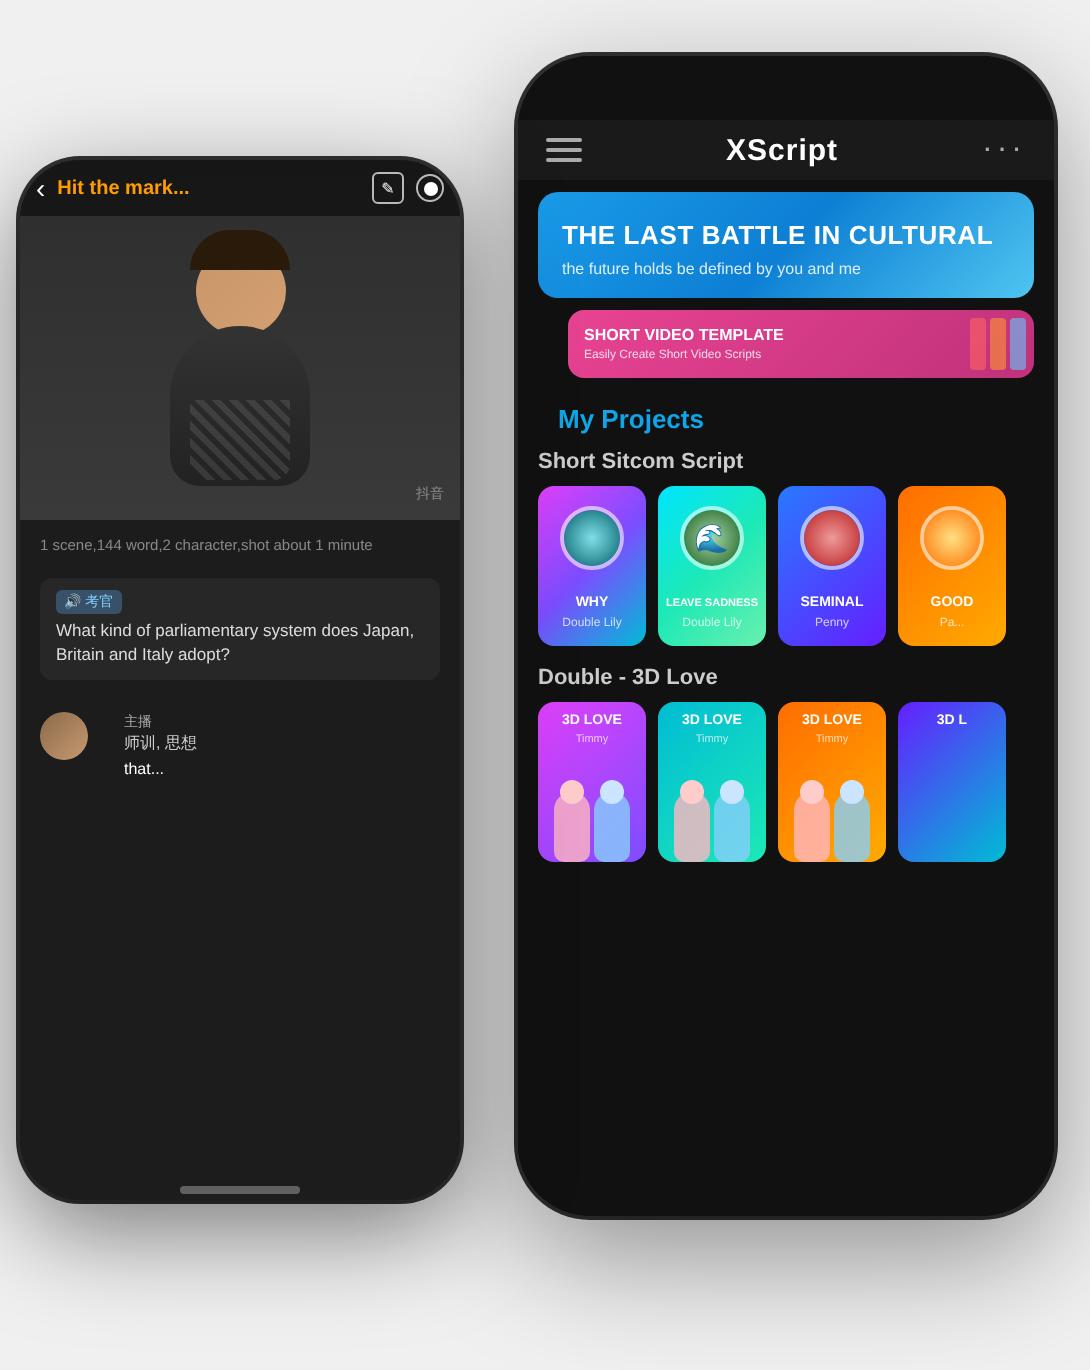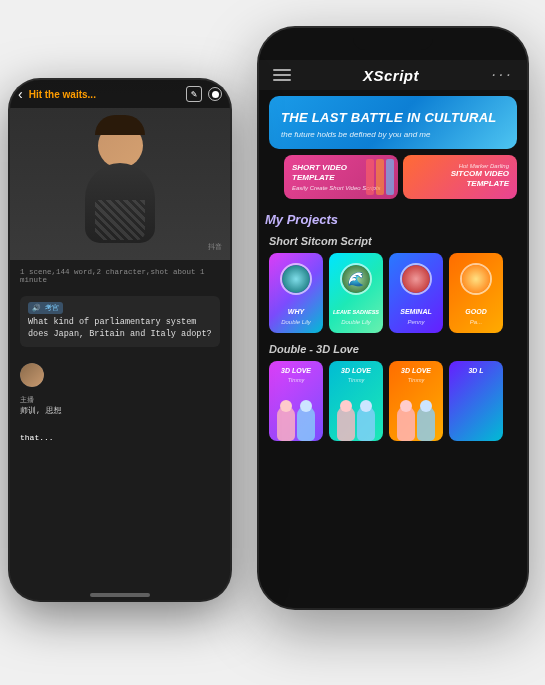--- a/index.html
+++ b/index.html
@@ -59,21 +59,20 @@
     }
 
     
     .xscript-header {
       background: #1a1a1a;
       padding: 6px 14px;
       display: flex;
       align-items: center;
       justify-content: space-between;
       flex-shrink: 0;
-      font-style: italic;
     }
 
     .hamburger-icon {
       display: flex;
       flex-direction: column;
       gap: 3px;
       cursor: pointer;
     }
 
     .hamburger-icon span {
@@ -97,21 +96,20 @@
       letter-spacing: 2px;
     }
 
     
     .phone-content {
       flex: 1;
       overflow-y: auto;
       overflow-x: hidden;
       background: #111;
       padding-bottom: 8px;
-      font-style: italic;
     }
 
     .phone-content::-webkit-scrollbar { display: none; }
 
     
     .hero-banner {
       margin: 6px 10px;
       background: linear-gradient(135deg, #1a9be8 0%, #0d7fd4 50%, #4ec5f1 100%);
       border-radius: 10px;
       padding: 14px 12px 10px;
@@ -183,24 +181,24 @@
       text-align: right;
     }
 
     .template-card-sitcom .card-hot {
       color: rgba(255,255,255,0.8);
       font-size: 6px;
     }
 
     
     .section-header {
-      color: #c4b5fd;
+      color: #0ea5e9;
       font-size: 13px;
       font-weight: 700;
-      padding: 8px 6px 4px;
+      padding: 8px 20px 4px;
     }
 
     .section-sub {
       color: #ccc;
       font-size: 11px;
       font-weight: 600;
       padding: 4px 10px 6px;
     }
 
     
@@ -389,21 +387,20 @@
 
     
     .script-section {
       background: #1c1c1c;
       flex: 1;
       overflow: hidden;
       padding: 8px 10px;
       display: flex;
       flex-direction: column;
       gap: 6px;
-      font-family: Liberation Mono, monospace;
     }
 
     .script-info {
       color: #888;
       font-size: 7.5px;
     }
 
     .script-title {
       color: #fff;
       font-size: 10px;
@@ -440,23 +437,22 @@
 
     .script-question {
       color: #ddd;
       font-size: 8.5px;
       line-height: 1.4;
     }
 
     .host-row {
       display: flex;
       align-items: flex-start;
-      gap: 8px;
+      gap: 18px;
       margin-top: 4px;
-      flex-direction: column;
     }
 
     .host-avatar {
       width: 24px;
       height: 24px;
       border-radius: 50%;
       background: #555;
       flex-shrink: 0;
       overflow: hidden;
       display: flex;
@@ -481,21 +477,21 @@
     }
 
     .host-name {
       color: #ccc;
       font-size: 8px;
     }
 
     .host-content {
       color: #fff;
       font-size: 8px;
-      margin-top: 17px;
+      margin-top: 3px;
     }
 
     
     .home-indicator {
       height: 4px;
       width: 60px;
       background: rgba(255,255,255,0.3);
       border-radius: 2px;
       margin: 3px auto;
       flex-shrink: 0;
@@ -572,24 +568,20 @@
       <div class="templates-row">
         <div class="template-card-pink">
           <div class="card-label">SHORT VIDEO TEMPLATE</div>
           <div class="card-sub">Easily Create Short Video Scripts</div>
 
           <div style="position:absolute;right:4px;top:4px;bottom:4px;width:28px;display:flex;gap:2px;">
             <div style="flex:1;background:rgba(255,100,100,0.6);border-radius:2px;"></div>
             <div style="flex:1;background:rgba(255,150,50,0.6);border-radius:2px;"></div>
             <div style="flex:1;background:rgba(100,200,255,0.6);border-radius:2px;"></div>
           </div>
-        </div>
-        <div class="template-card-sitcom">
-          <div class="card-hot" style="color:rgba(255,255,255,0.8);font-size:6px;align-self:flex-end;">Hot Marker Darling</div>
-          <div class="card-label">SITCOM VIDEO TEMPLATE</div>
         </div>
       </div>
 
       <div class="section-header">My Projects</div>
 
       <div class="section-sub">Short Sitcom Script</div>
 
       <div class="cards-row">
 
         <div class="video-card card-grad-1">
@@ -693,21 +685,21 @@
           </div>
 
           <div style="position:absolute;bottom:20px;left:50%;transform:translateX(-50%);width:50px;height:40px;background:repeating-linear-gradient(45deg,rgba(255,255,255,0.1) 0px,rgba(255,255,255,0.1) 3px,transparent 3px,transparent 6px);border-radius:0 0 8px 8px;"></div>
 
           <div style="position:absolute;bottom:8px;right:8px;color:rgba(255,255,255,0.4);font-size:7px;">抖音</div>
         </div>
       </div>
 
       <div class="video-top-bar">
         <span class="back-arrow">‹</span>
-        <span class="video-title-bar">Hit the waits...</span>
+        <span class="video-title-bar">Hit the mark...</span>
         <div class="video-icons">
           <div class="video-icon">
             <span style="font-size:8px;color:#fff;">✎</span>
           </div>
           <div class="video-record-btn">
             <div class="video-record-inner"></div>
           </div>
         </div>
       </div>
     </div>

